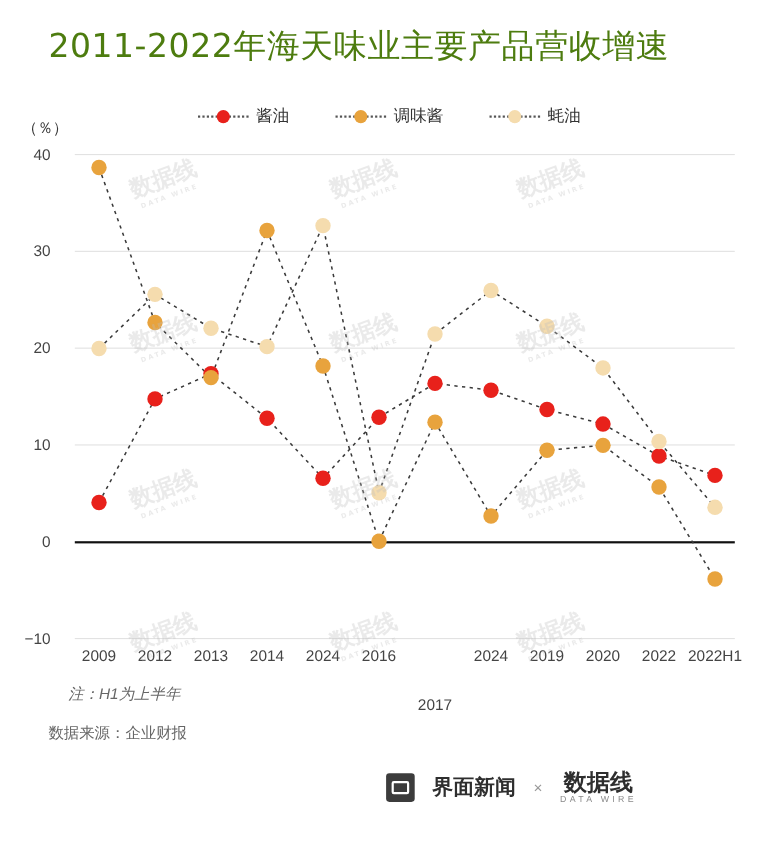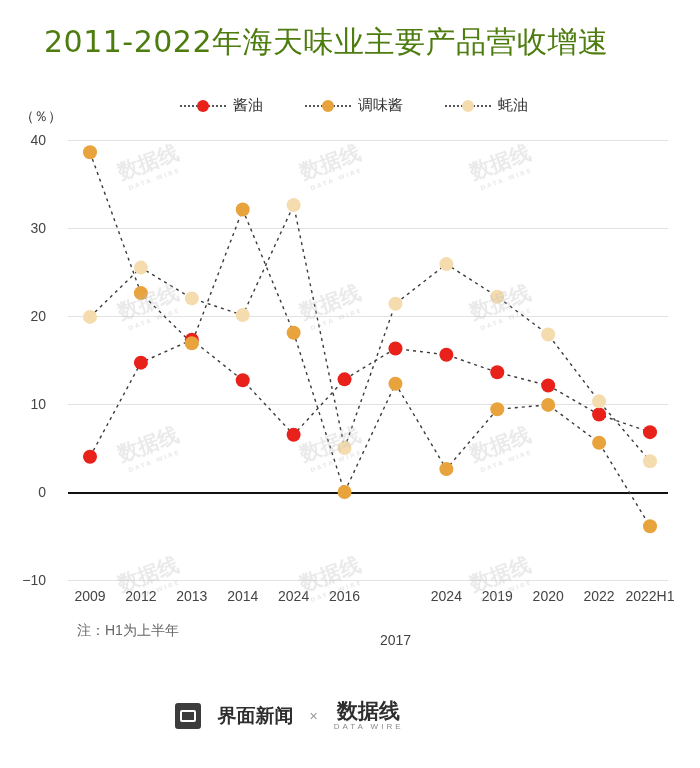--- a/index.html
+++ b/index.html
@@ -119,30 +119,30 @@
     top: 0;
     width: 600px;
     height: 440px;
     overflow: visible;
   }
   .note {
     position: absolute;
     font-size: 14px;
     color: #666;
   }
-  .note1 { left: 77px; top: 622px; }
+  .note1 { left: 62px; top: 622px; font-style: italic; }
   .note2 { left: 44px; top: 658px; }
   .footer {
     position: absolute;
     left: 0;
     top: 700px;
     width: 579px;
     display: flex;
     align-items: center;
-    justify-content: center;
+    justify-content: flex-end;
     gap: 16px;
   }
   .brand-box {
     width: 26px;
     height: 26px;
     background: #3c3c3c;
     border-radius: 3px;
     position: relative;
   }
   .brand-box::after {
@@ -298,20 +298,21 @@
         <circle cx="327.45454545454544" cy="163.68" r="7" fill="#f5dcae"></circle>
         <circle cx="378.3636363636364" cy="124.08000000000004" r="7" fill="#f5dcae"></circle>
         <circle cx="429.27272727272725" cy="156.64" r="7" fill="#f5dcae"></circle>
         <circle cx="480.18181818181813" cy="194.48000000000002" r="7" fill="#f5dcae"></circle>
         <circle cx="531.090909090909" cy="261.36" r="7" fill="#f5dcae"></circle>
         <circle cx="582" cy="321.2" r="7" fill="#f5dcae"></circle>
       </svg>
   </div>
 
   <div class="note note1">注：H1为上半年</div>
+  <div class="note note2">数据来源：企业财报</div>
 
   <div class="footer">
     <div class="brand-box"></div>
     <div class="brand-name">界面新闻</div>
     <div class="brand-x">×</div>
     <div class="brand2">
       <div class="brand2-main">数据线</div>
       <div class="brand2-sub">DATA WIRE</div>
     </div>
   </div>

